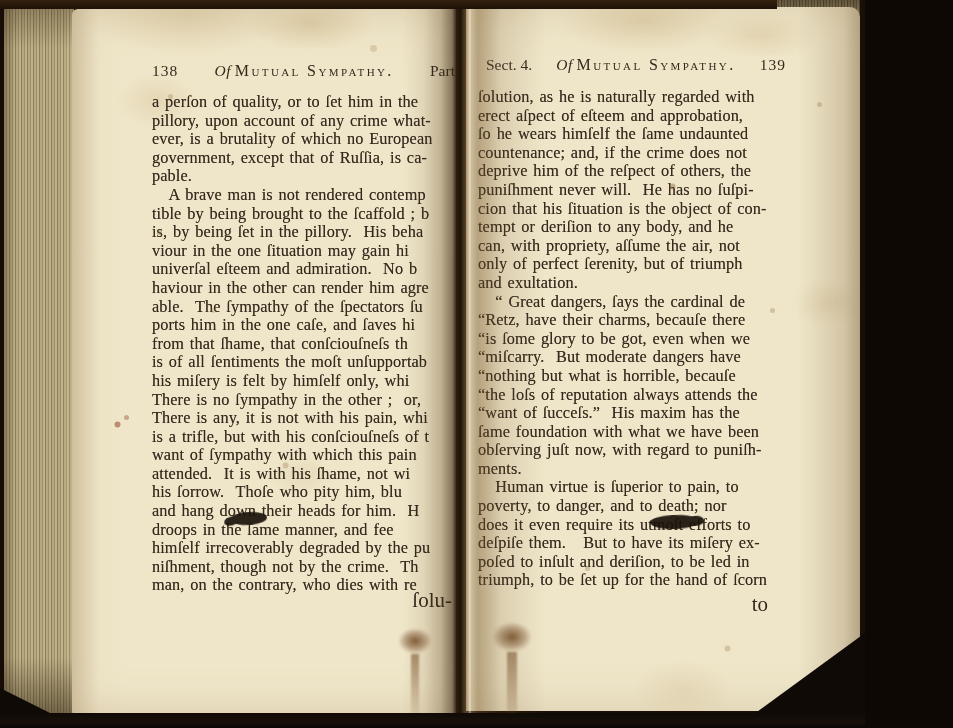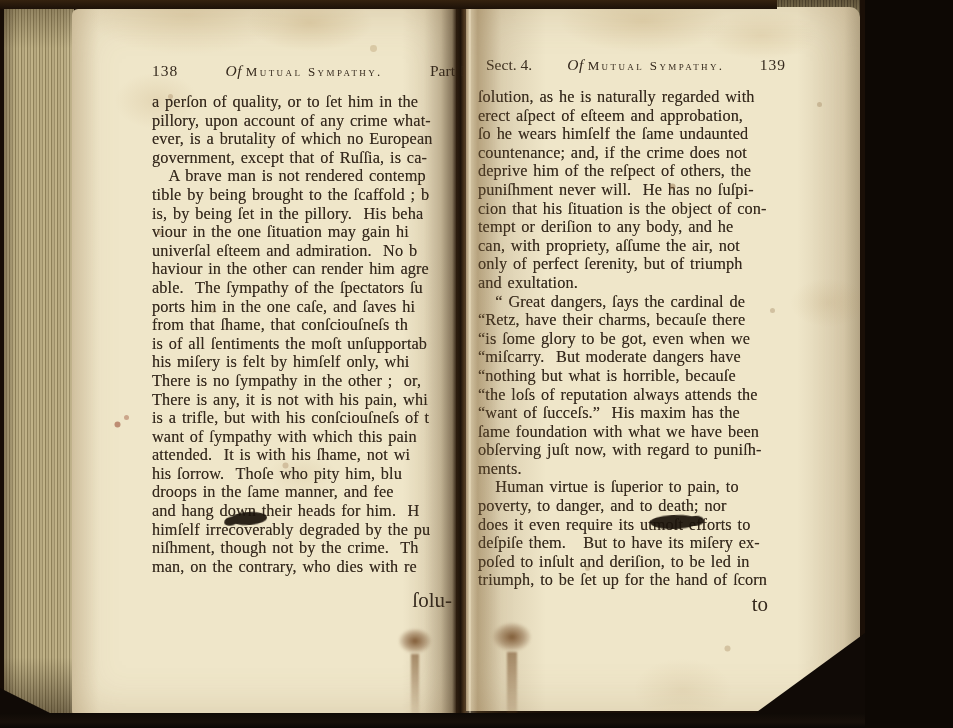--- a/index.html
+++ b/index.html
@@ -53,21 +53,21 @@
       radial-gradient(120px 45px at 45% 2%, rgba(196,168,116,.35), rgba(196,168,116,0) 70%),
       radial-gradient(80px 35px at 75% 4%, rgba(196,168,116,.25), rgba(196,168,116,0) 70%),
       radial-gradient(55px 35px at 92% 42%, rgba(180,150,100,.18), rgba(180,150,100,0) 70%),
       radial-gradient(70px 45px at 55% 97%, rgba(180,150,100,.15), rgba(180,150,100,0) 70%),
       linear-gradient(90deg, rgba(120,90,50,.30), rgba(0,0,0,0) 9%, rgba(0,0,0,0) 84%, rgba(120,90,50,.20) 96%, rgba(80,60,30,.35));
   }
 
   
   .header-row{position:absolute;display:flex;justify-content:space-between;align-items:baseline;
     color:var(--ink);font-size:15.5px;}
-  .header-row .sc{font-variant:small-caps;letter-spacing:2.4px;font-size:13px;}
+  .header-row .sc{font-variant:small-caps;letter-spacing:2.4px;font-size:16px;}
   .header-row .of{font-style:italic;letter-spacing:.5px;margin-top:48px;}
   .hdr-left{left:80px;top:53px;width:312px;}
   .hdr-right{left:20px;top:49px;width:300px;}
   .pagenum{letter-spacing:1px;}
 
   .textblock{position:absolute;color:var(--ink);font-size:16.3px;word-spacing:1.6px;letter-spacing:.1px;
     text-shadow:0 0 .5px rgba(53,41,29,.55);}
   .tb-left{left:80px;top:84px;width:312px;overflow:hidden;}
   .tb-right{left:12px;top:81px;width:342px;overflow:hidden;}
   .tline{height:18.6px;line-height:18.6px;white-space:pre;overflow:hidden;}
@@ -141,39 +141,40 @@
     <div class="header-row hdr-left">
       <span class="pagenum">138</span>
       <span><span class="of">Of</span> <span class="sc">Mutual Sympathy.</span></span>
       <span>Part I</span>
     </div>
     <div class="textblock tb-left">
         <div class="tline">a perſon of quality, or to ſet him in the</div>
         <div class="tline">pillory, upon account of any crime what-</div>
         <div class="tline">ever, is a brutality of which no European</div>
         <div class="tline">government, except that of Ruſſia, is ca-</div>
+        <div class="tline">pable.</div>
         <div class="tline">   A brave man is not rendered contemp</div>
         <div class="tline">tible by being brought to the ſcaffold ; b</div>
         <div class="tline">is, by being ſet in the pillory.  His beha</div>
         <div class="tline">viour in the one ſituation may gain hi</div>
         <div class="tline">univerſal eſteem and admiration.  No b</div>
         <div class="tline">haviour in the other can render him agre</div>
         <div class="tline">able.  The ſympathy of the ſpectators ſu</div>
         <div class="tline">ports him in the one caſe, and ſaves hi</div>
         <div class="tline">from that ſhame, that conſciouſneſs th</div>
         <div class="tline">is of all ſentiments the moſt unſupportab</div>
         <div class="tline">his miſery is felt by himſelf only, whi</div>
         <div class="tline">There is no ſympathy in the other ;  or,</div>
         <div class="tline">There is any, it is not with his pain, whi</div>
         <div class="tline">is a trifle, but with his conſciouſneſs of t</div>
         <div class="tline">want of ſympathy with which this pain</div>
         <div class="tline">attended.  It is with his ſhame, not wi</div>
         <div class="tline">his ſorrow.  Thoſe who pity him, blu</div>
+        <div class="tline">and hang down their heads for him.  H</div>
         <div class="tline">droops in the ſame manner, and fee</div>
-        <div class="tline">and hang down their heads for him.  H</div>
         <div class="tline">himſelf irrecoverably degraded by the pu</div>
         <div class="tline">niſhment, though not by the crime.  Th</div>
         <div class="tline">man, on the contrary, who dies with re</div>
       </div>
     <div class="catchword cw-left">ſolu-</div>
     <div class="ink-blot blot-left"></div>
     <div class="speckles spk-left"></div>
   </div>
 
   <div class="page page-right">

